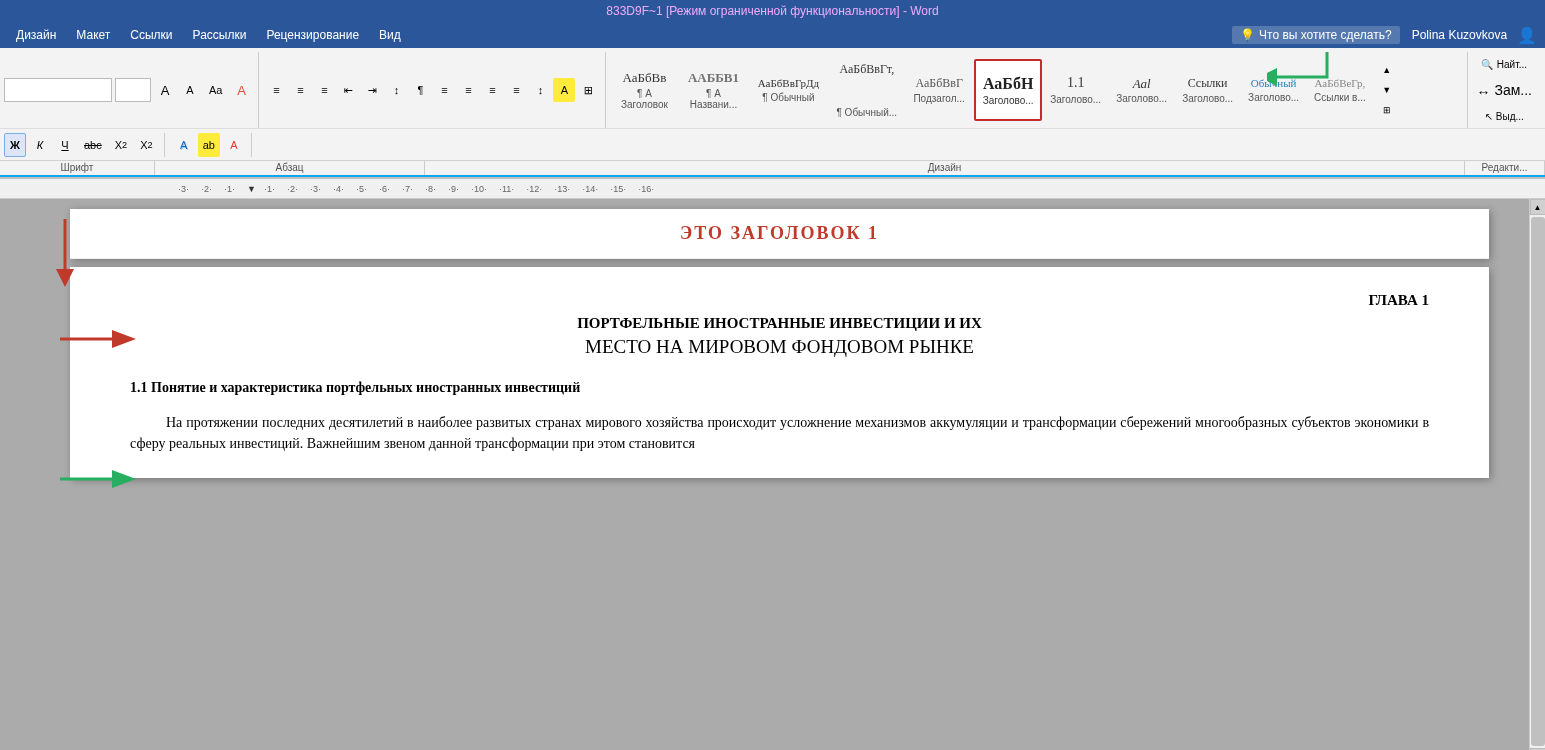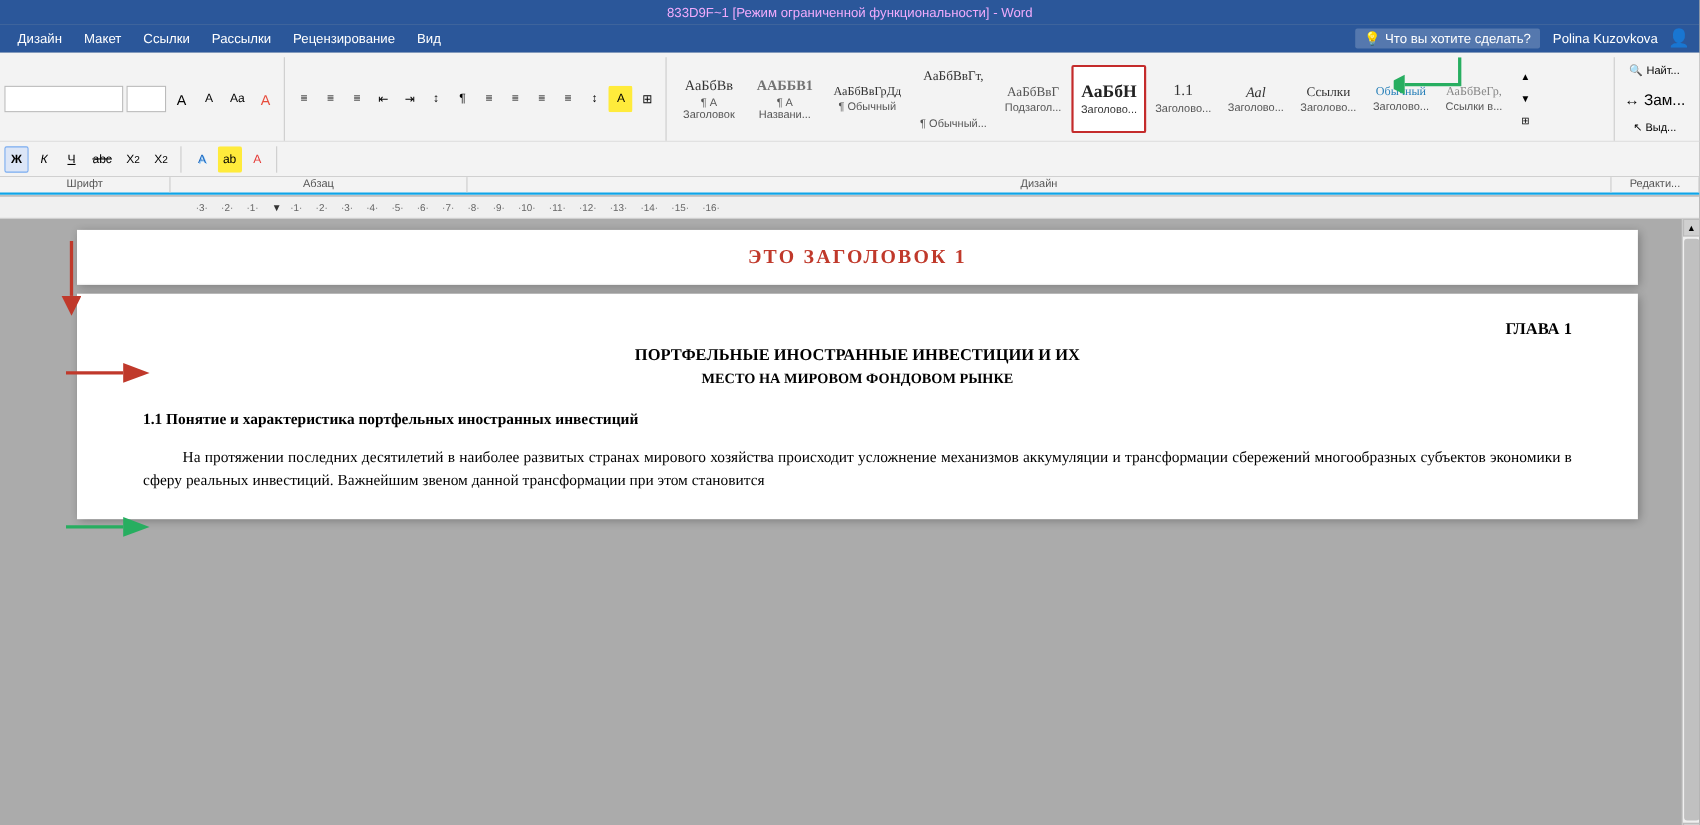--- a/index.html
+++ b/index.html
@@ -393,21 +393,21 @@
             <path d="M0,0 L0,6 L8,3 z" fill="#c0392b"></path>
           </marker>
         </defs>
         <path d="M 0 12 L 52 12" stroke="#c0392b" stroke-width="3" fill="none" marker-end="url(#ah-red2)"></path>
       </svg>
 
       <div style="text-align:right; margin-bottom:6px;">
         <span style="font-weight:bold; font-size:15px; font-family:'Times New Roman',serif;">ГЛАВА 1</span>
       </div>
       <div style="text-align:center; font-weight:bold; font-size:15px; font-family:'Times New Roman',serif; margin-bottom:4px;">ПОРТФЕЛЬНЫЕ ИНОСТРАННЫЕ ИНВЕСТИЦИИ И ИХ</div>
-      <div style="text-align:center; font-weight:bold; font-size:13px; font-family:'Times New Roman',serif; margin-bottom:22px;">МЕСТО НА МИРОВОМ ФОНДОВОМ РЫНКЕ</div>
+      <div style="text-align:center; font-weight:normal; font-size:19px; font-family:'Times New Roman',serif; margin-bottom:22px;">МЕСТО НА МИРОВОМ ФОНДОВОМ РЫНКЕ</div>
 
       <svg style="position:absolute; left:-10px; top:200px; overflow:visible;" width="60" height="30">
         <defs>
           <marker id="ah-green2" markerWidth="10" markerHeight="10" refX="0" refY="3" orient="auto">
             <path d="M0,0 L0,6 L8,3 z" fill="#27ae60"></path>
           </marker>
         </defs>
         <path d="M 0 12 L 52 12" stroke="#27ae60" stroke-width="3" fill="none" marker-end="url(#ah-green2)"></path>
       </svg>
 

